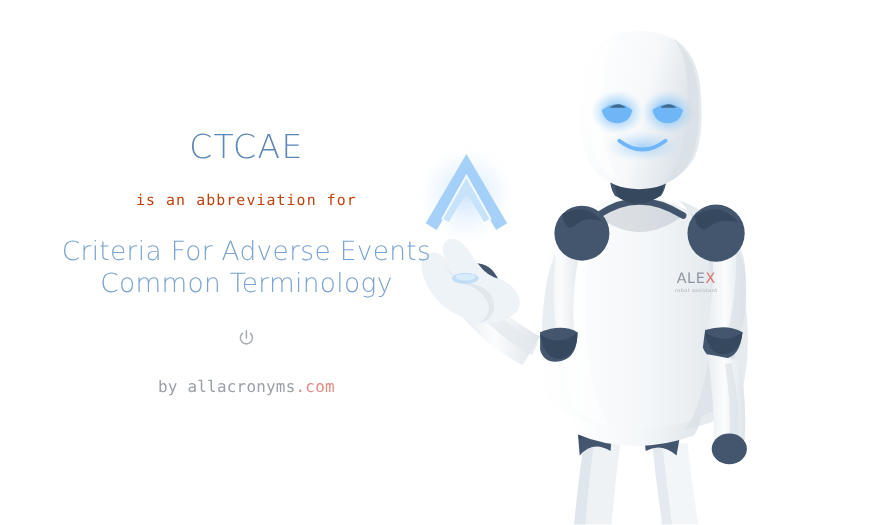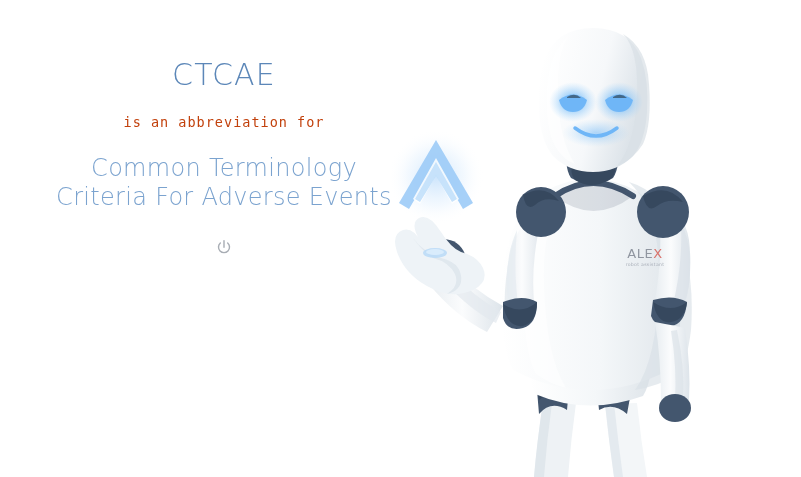--- a/index.html
+++ b/index.html
@@ -22,21 +22,21 @@
   .text-col {
     position: absolute;
     left: 0;
     top: 0;
     width: 448px;
     height: 477px;
     display: flex;
     flex-direction: column;
     align-items: center;
     justify-content: flex-start;
-    padding-top: 60px;
+    padding-top: 120px;
     box-sizing: border-box;
     z-index: 5;
   }
 
   .acronym {
     font-family: "DejaVu Sans", sans-serif;
     font-size: 30px;
     font-weight: 300;
     letter-spacing: 1.2px;
     color: #5c87b8;
@@ -82,21 +82,21 @@
     font-weight: 400;
     letter-spacing: 0.2px;
     color: #9aa0a8;
     white-space: nowrap;
   }
   .byline .tld { color: #e08b84; }
 
   
   .robot-wrap {
     position: absolute;
-    right: 0;
+    right: 12px;
     top: 0;
     width: 410px;
     height: 477px;
     z-index: 2;
   }
   .robot-svg { display: block; width: 410px; height: 477px; }
 
   .chest-logo {
     position: absolute;
     left: 222px;
@@ -130,29 +130,32 @@
 
 <div class="page">
 
   <div class="text-col">
 
     <div class="acronym">CTCAE</div>
 
     <div class="is-abbrev">is an abbreviation for</div>
 
     <div class="expansion">
+      <span class="line">Criteria For Adverse Events</span>
       <span class="line">Common Terminology</span>
-      <span class="line">Criteria For Adverse Events</span>
     </div>
 
     <svg class="power-icon" viewBox="0 0 24 24" fill="none" aria-hidden="true">
       <path d="M12 3.2 V 11.2" stroke="currentColor" stroke-width="1.7" stroke-linecap="round"></path>
       <path d="M7.6 6.0 A 6.6 6.6 0 1 0 16.4 6.0" stroke="currentColor" stroke-width="1.7" stroke-linecap="round" fill="none"></path>
     </svg>
 
+    <div class="byline">
+      <span>by </span><span>allacronyms</span><span class="tld">.com</span>
+    </div>
   </div>
 
   <div class="robot-wrap">
     <svg class="robot-svg" viewBox="0 0 410 477" xmlns="http://www.w3.org/2000/svg" aria-hidden="true">
       <defs>
         <linearGradient id="bodyGrad" x1="0" y1="0" x2="1" y2="0">
           <stop offset="0%" stop-color="#ffffff"></stop>
           <stop offset="55%" stop-color="#f4f7f9"></stop>
           <stop offset="100%" stop-color="#dfe5ea"></stop>
         </linearGradient>

